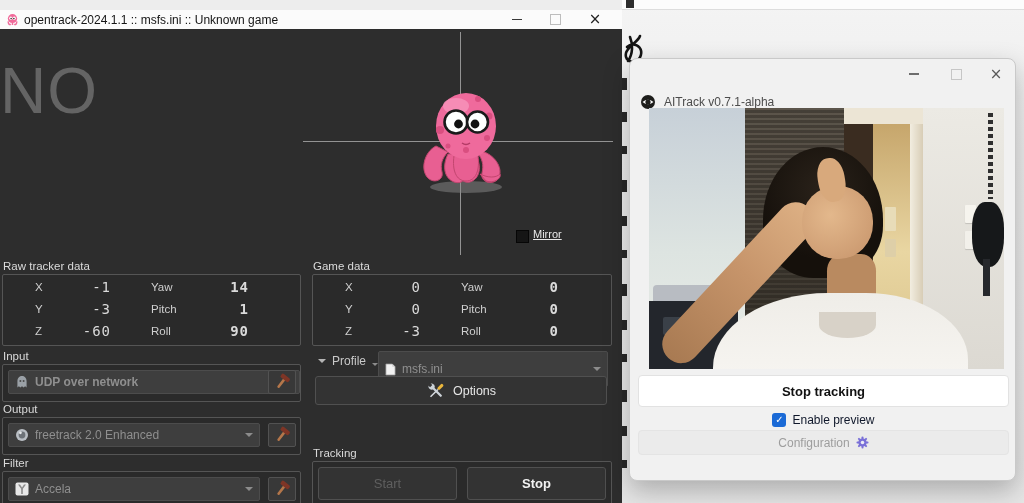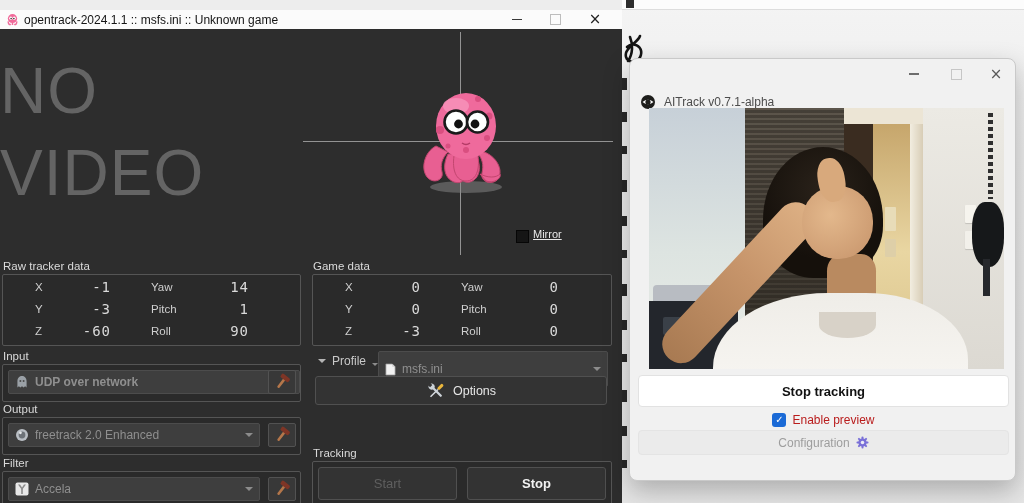--- a/index.html
+++ b/index.html
@@ -24,21 +24,21 @@
   #mirror-label{left:533px;top:218px;font-size:11px;color:#e8e8e8;text-decoration:underline;}
 
   
   .grp-title{font-size:11.5px;color:#dadada;}
   .grp-box{border:1px solid #555;border-radius:2px;background:rgba(0,0,0,0.06);}
   .trow{position:relative;height:22px;}
   .tlabel{position:absolute;font-size:11.5px;color:#cfcfcf;top:4px;}
   .tval{position:absolute;font-family:"DejaVu Sans Mono",monospace;font-size:14px;color:#dadada;
     letter-spacing:1px;text-align:right;top:2px;}
   .tc1{left:32px;width:26px;} .tv1{left:48px;width:60px;}
-  .tc2{left:148px;width:44px;} .tv2{left:188px;width:58px;}
+  .tc2{left:148px;width:44px;} .tv2{left:188px;width:58px;font-weight:bold;}
 
   
   .dd{position:absolute;height:24px;background:#3e3e3e;border:1px solid #4c4c4c;border-radius:2px;
     display:flex;align-items:center;padding:0 6px;box-sizing:border-box;}
   .dd-text{font-size:12px;color:#8f8f8f;margin-left:6px;white-space:nowrap;overflow:hidden;flex:1;}
   .tri{width:0;height:0;border-left:4px solid transparent;border-right:4px solid transparent;border-top:4px solid #8c8c8c;}
   .toolbtn{position:absolute;width:28px;height:24px;background:#383838;border:1px solid #525252;border-radius:2px;
     display:flex;align-items:center;justify-content:center;box-sizing:border-box;}
   .obtn{position:absolute;background:#333;border:1px solid #505050;border-radius:3px;
     display:flex;align-items:center;justify-content:center;box-sizing:border-box;gap:7px;}
@@ -67,21 +67,21 @@
   #preview{position:absolute;left:19px;top:49px;width:355px;height:261px;overflow:hidden;
     background:linear-gradient(180deg,#c7d0d8 0%,#dde4e1 55%,#e9ece7 100%);}
   .pv{position:absolute;}
 
   #at-stop{position:absolute;left:8px;top:316px;width:371px;height:32px;background:#fff;border:1px solid #e2e2e2;
     border-radius:4px;display:flex;align-items:center;justify-content:center;
     font-size:13px;font-weight:bold;color:#111;box-sizing:border-box;}
   #at-preview-row{position:absolute;left:0;top:352px;width:387px;height:18px;display:flex;align-items:center;justify-content:center;gap:6px;}
   #at-check{width:14px;height:14px;background:#1b6ad6;border-radius:3px;display:flex;align-items:center;justify-content:center;}
   #at-check span{color:#fff;font-size:10px;font-family:"DejaVu Sans",sans-serif;line-height:14px;}
-  #at-preview-label{font-size:12px;color:#b91c1c;}
+  #at-preview-label{font-size:12px;color:#0f172a;}
   #at-config{position:absolute;left:8px;top:371px;width:371px;height:25px;background:#ebebeb;border:1px solid #e4e4e4;
     border-radius:4px;display:flex;align-items:center;justify-content:center;gap:6px;
     font-size:12px;color:#9d9d9d;box-sizing:border-box;}
 </style>
 </head>
 <body>
 
 <div id="screen">
 
   <div id="bg-right" class="abs"></div>
@@ -130,21 +130,20 @@
       </div>
     <div class="ot-cap" style="left:540px;">
         <div class="sq"></div>
       </div>
     <div class="ot-cap" style="left:580px;">
         <span class="xchar">×</span>
       </div>
 
     <div id="novideo" class="abs">
       <div>NO</div>
-      <div>VIDEO</div>
     </div>
 
     <div class="abs xline" style="left:460px;top:22px;width:1px;height:223px;"></div>
     <div class="abs xline" style="left:303px;top:131px;width:310px;height:1px;"></div>
 
     <div class="abs" style="left:418px;top:76px;width:96px;height:110px;">
       <svg viewBox="0 0 96 110" width="96" height="110">
         <ellipse cx="48" cy="101" rx="36" ry="6" fill="#8a8a8a" opacity="0.5"></ellipse>
         <g fill="#e85f92" stroke="#c2466f" stroke-width="1">
           <path d="M18 60 C6 66 2 84 10 92 C16 98 26 94 24 86 C22 79 24 72 30 66 Z"></path>

